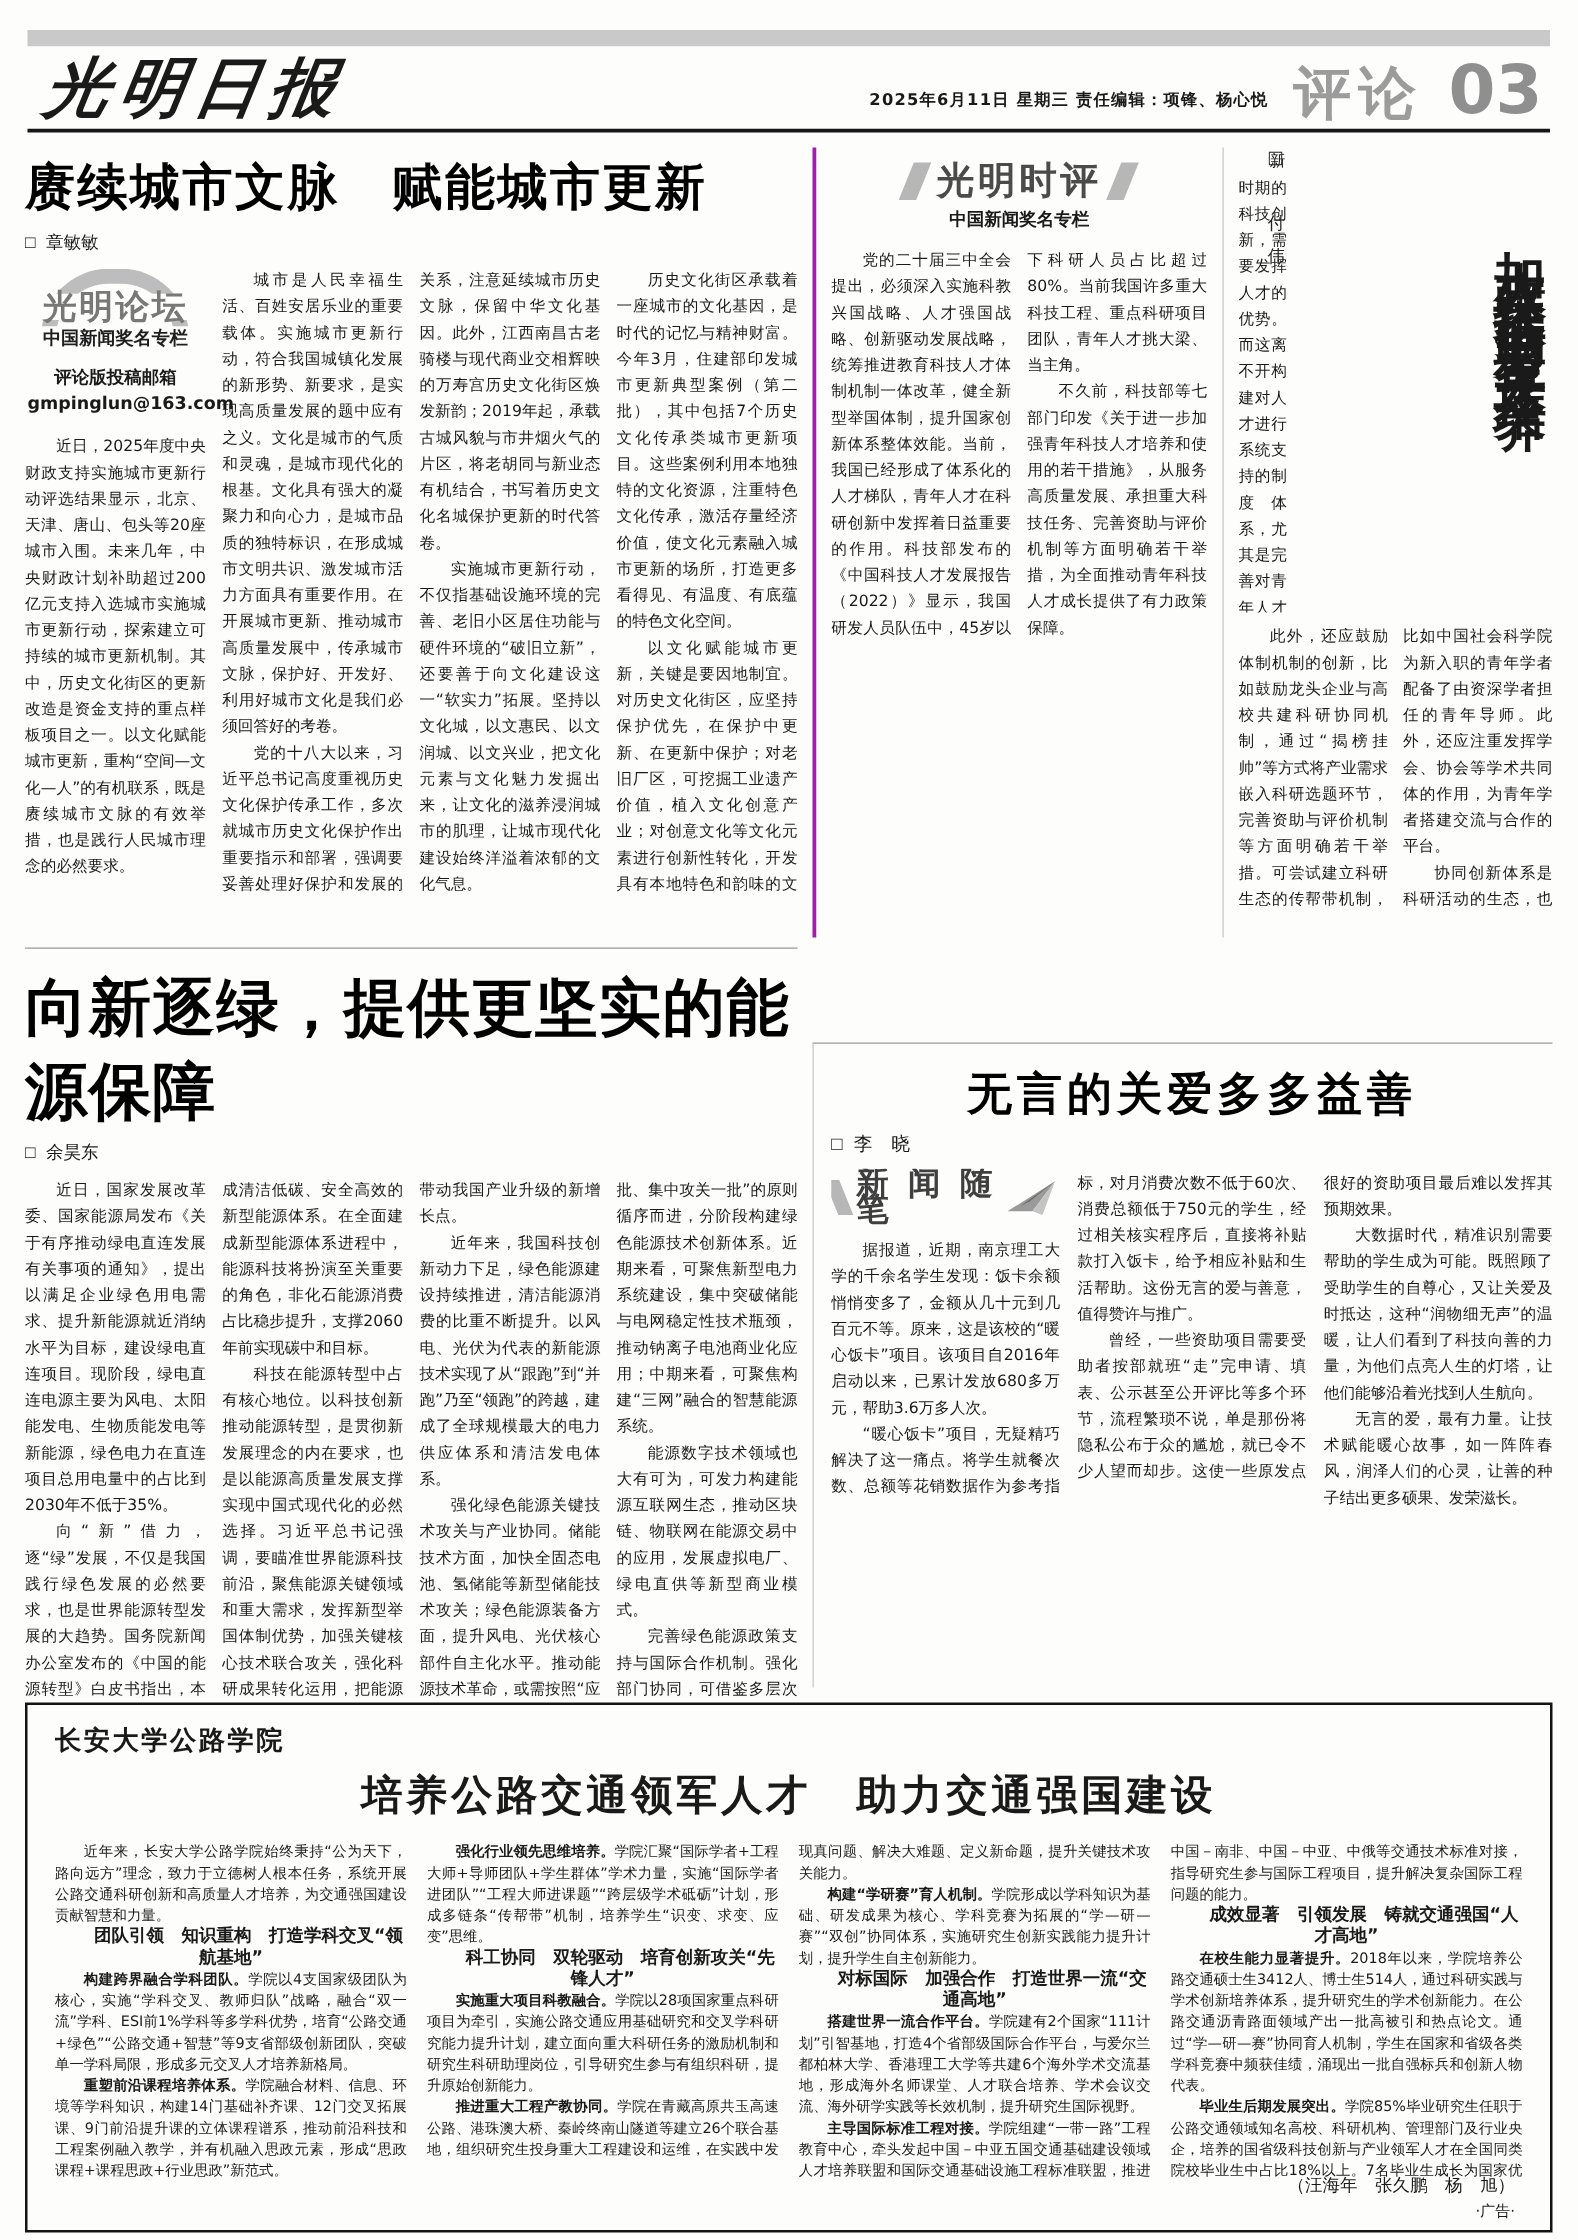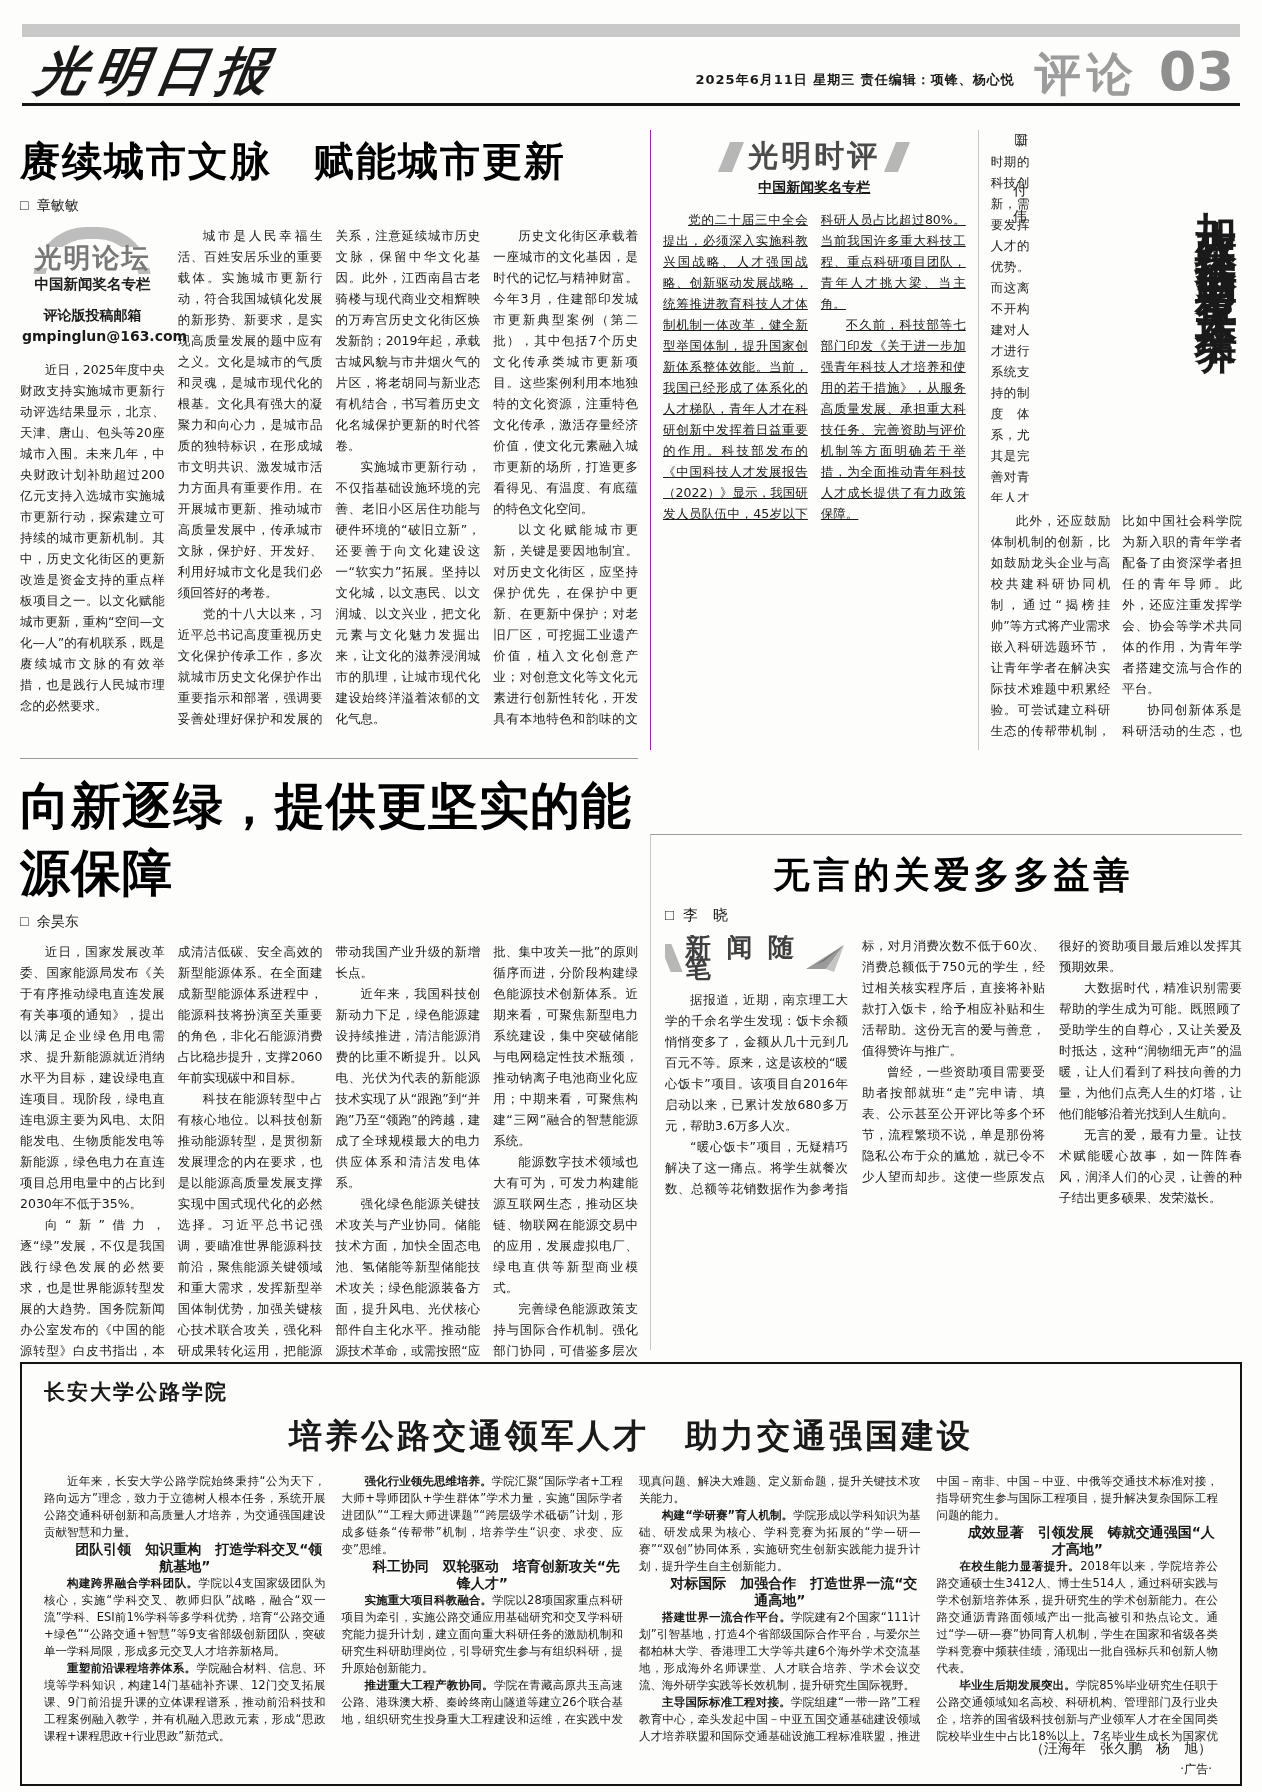--- a/index.html
+++ b/index.html
@@ -26,36 +26,36 @@
 
   
   .headline { font-family:"DejaVu Serif", serif; font-weight:bold; color:#000; }
   .byline { font-size:14px; margin:6px 0 10px;font-family:Liberation Mono, monospace; }
   .body-cols { text-align:justify; font-size:12.5px; line-height:21px; overflow:hidden; }
   .body-cols p { margin:0; text-indent:2em; }
   p.sec-head { text-align:center; text-indent:0; font-weight:bold; font-size:14px; margin:8px 0 5px; }
   .ad-body p b { font-weight:bold; }
 
   
-  .band1 { display:flex; height:644px; padding-top:24px; }
+  .band1 { display:flex; height:644px; padding-top:12px; }
   .a1 { width:618px; }
   .a1 .headline { font-size:40px; letter-spacing:2px; margin:4px 0 8px; }
   .a1 .body-cols { column-count:4; column-gap:13px; height:508px; }
 
   .badge-forum { break-inside:avoid; text-align:center; margin:2px 2px 12px; }
   .arch { width:118px; height:54px; margin:0 auto -34px; border:12px solid #bdbdbd;
           border-bottom:none; border-radius:70px 70px 0 0; }
   .forum-title { position:relative; font-size:27px; font-weight:bold; color:#787878;
           letter-spacing:2px; background:#fdfdfc; display:inline-block; padding:0 3px; }
   .forum-sub { position:relative; font-size:14.5px; font-weight:bold; color:#1e1e1e;
           background:#fdfdfc; display:inline-block; padding:0 2px; margin-top:1px; }
   .forum-mail { margin-top:10px; font-weight:bold; font-size:14px; line-height:1.5; text-indent:0; }
 
   .sp { width:332px; margin-left:12px; padding:0 12px;
-        border-left:1px solid #a21caf; border-right:1px solid #c7c7c7;text-decoration:underline; }
+        border-left:3px solid #a21caf; border-right:1px solid #c7c7c7; }
   .badge-shiping { text-align:center; margin:6px 0 12px; }
   .sp-title { font-size:30px; font-weight:bold; color:#4b4b4b; letter-spacing:3px;
         display:inline-flex; align-items:center; gap:10px; }
   .slash { width:14px; height:30px; background:#b7b7b7; transform:skewX(-22deg); }
   .sp-sub { font-size:14px; font-weight:bold; margin-top:2px; }
   .sp .body-cols { column-count:2; column-gap:13px; height:520px; }
 
   .ryt { width:266px; padding-left:12px; }
   .r-top { display:flex; height:372px; overflow:hidden; }
   .r-top-text { flex:1; overflow:hidden; }
@@ -163,21 +163,21 @@
               <p>新时期的科技创新，需要发挥人才的优势。而这离不开构建对人才进行系统支持的制度体系，尤其是完善对青年人才的支持政策。</p>
             </div>
         </div>
         <div class="v-byline">□　付　伟</div>
         <div class="v-headline">
           <span class="vh1">加大政策扶持</span><span>助力青年人才培养</span>
         </div>
       </div>
       <div class="r-bottom body-cols">
         <div>
-            <p>此外，还应鼓励体制机制的创新，比如鼓励龙头企业与高校共建科研协同机制，通过“揭榜挂帅”等方式将产业需求嵌入科研选题环节，让青年学者在解决实际技术难题中积累经验。可尝试建立科研生态的传帮带机制，比如中国社会科学院为新入职的青年学者配备了由资深学者担任的青年导师。此外，还应注重发挥学会、协会等学术共同体的作用，为青年学者搭建交流与合作的平台。</p>
+            <p>此外，还应鼓励体制机制的创新，比如鼓励龙头企业与高校共建科研协同机制，通过“揭榜挂帅”等方式将产业需求嵌入科研选题环节，完善资助与评价机制等方面明确若干举措。可尝试建立科研生态的传帮带机制，比如中国社会科学院为新入职的青年学者配备了由资深学者担任的青年导师。此外，还应注重发挥学会、协会等学术共同体的作用，为青年学者搭建交流与合作的平台。</p>
             <p>协同创新体系是科研活动的生态，也是创新驱动发展的重要环节，构建多方联动的协同培养体系是保障青年人才健康成长的关键环节。高校、科研院所与社会各界协同发力，青年科技人才必将在科技强国建设进程中绽放更加夺目的光彩。</p>
           </div>
 
       </div>
     </div>
   </div>
 
   <div class="band2">
 
     <div class="a2">

